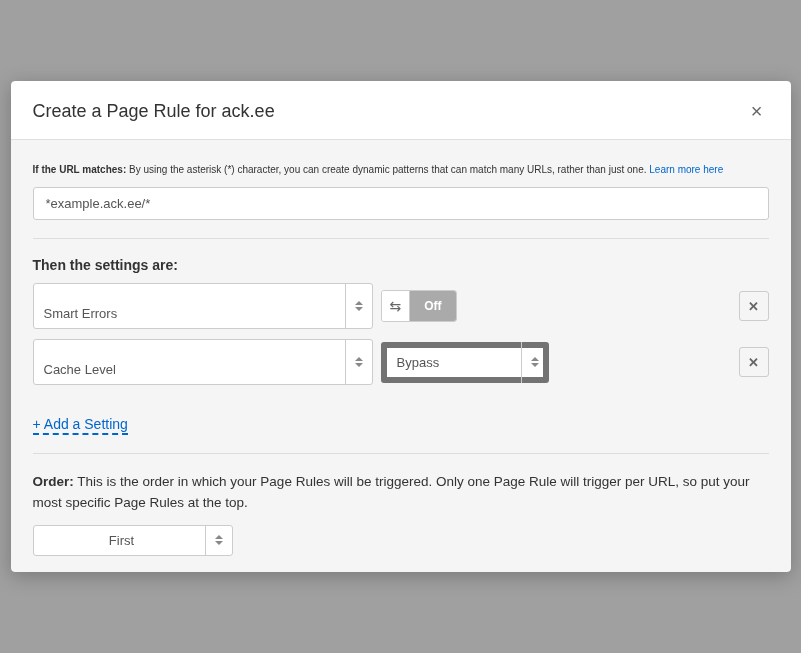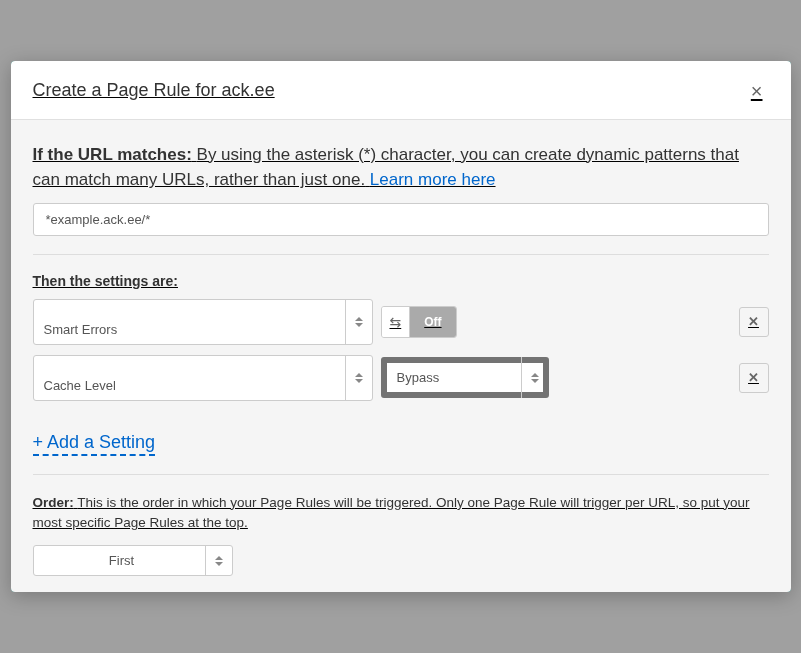--- a/index.html
+++ b/index.html
@@ -25,21 +25,20 @@
       justify-content: center;
       background: rgba(0,0,0,0.3);
     }
 
     .modal {
       width: 780px;
       background: #0f766e;
       border-radius: 4px;
       box-shadow: 0 4px 20px rgba(0,0,0,0.25);
       overflow: hidden;
-      text-decoration: underline;
     }
 
     .modal-header {
       display: flex;
       justify-content: space-between;
       align-items: center;
       padding: 18px 22px 16px;
       border-bottom: 1px solid #e0e0e0;
       background: #fff;
     }
@@ -63,21 +62,21 @@
     .modal-body {
       padding: 22px 22px 16px;
       background: #f5f5f5;
     }
 
     .section {
       margin-bottom: 18px;
     }
 
     .section-label {
-      font-size: 17px;
+      font-size: 10px;
       color: #333;
       margin-bottom: 10px;
       line-height: 1.5;
     }
 
     .section-label strong {
       font-weight: 600;
     }
 
     .learn-link {
@@ -226,21 +225,21 @@
       align-items: center;
       justify-content: center;
       cursor: pointer;
       color: #666;
       font-size: 13px;
       font-weight: bold;
     }
 
     .add-setting-link {
       color: #0066cc;
-      font-size: 18px;
+      font-size: 14px;
       text-decoration: none;
       cursor: pointer;
       display: inline-block;
       margin-top: 21px;
       border-bottom: 2px dashed #0066cc;
       padding-bottom: 1px;
     }
 
     .order-section {
       margin-top: 18px;

